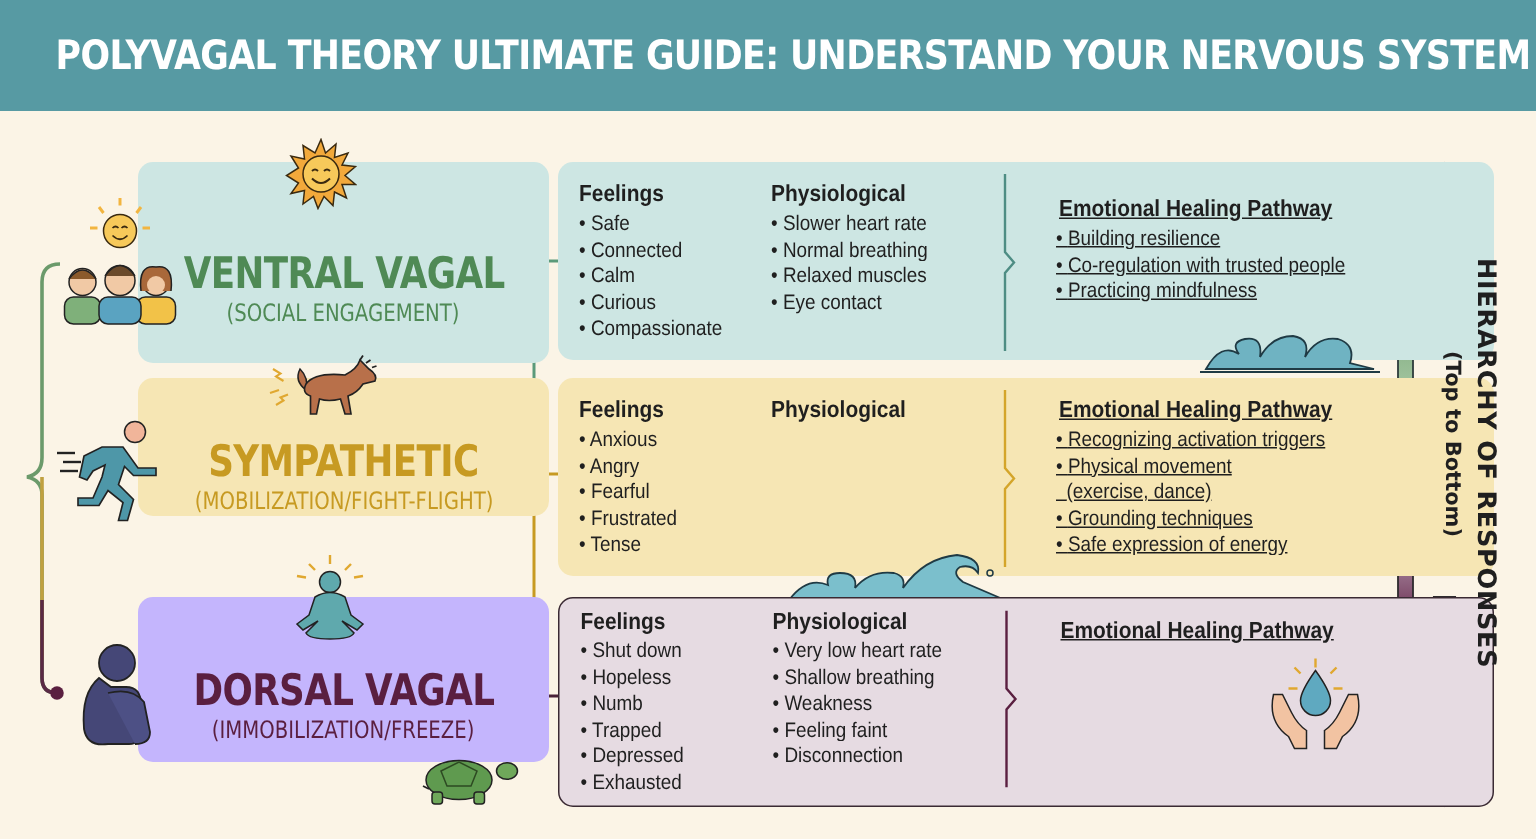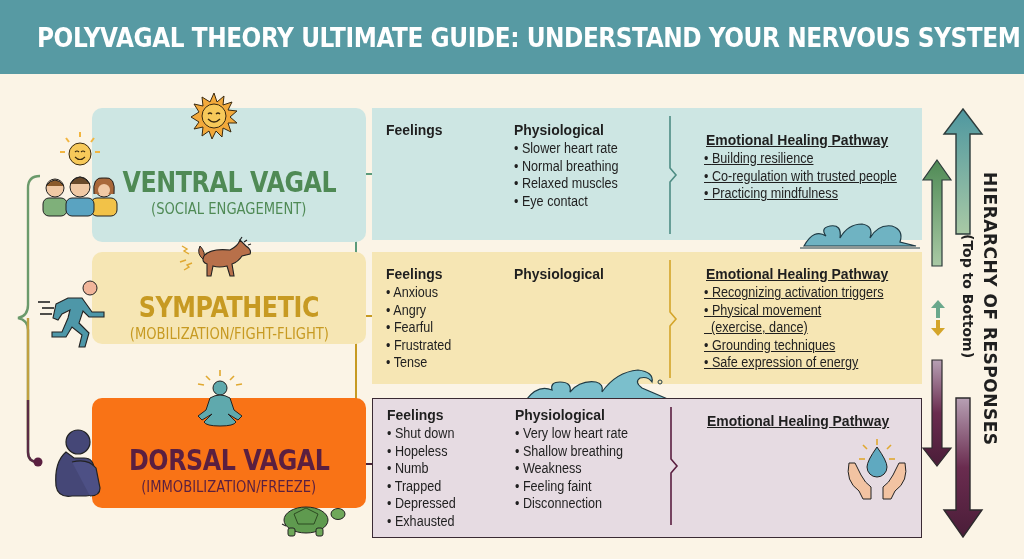--- a/index.html
+++ b/index.html
@@ -28,21 +28,21 @@
 
     
     .label-panel {
       position: absolute; left: 92px; width: 274px;
       border-radius: 10px;
       display: flex; flex-direction: column; align-items: center; justify-content: center;
       text-align: center;
     }
     .lp-ventral { top: 108px; height: 134px; background: #cde6e3; }
     .lp-symp { top: 252px; height: 92px; background: #f6e6b4; }
-    .lp-dorsal { top: 398px; height: 110px; background: #f97316; }
+    .lp-dorsal { top: 398px; height: 110px; background: #c4b5fd; }
 
     .lp-title {
       font-family: "DejaVu Sans", sans-serif;
       font-weight: bold; font-size: 29px; letter-spacing: -0.5px;
       transform: scaleX(0.82);
       white-space: nowrap;
       line-height: 1.1;
     }
     .lp-sub {
       font-family: "DejaVu Sans", sans-serif;
@@ -53,22 +53,22 @@
     }
     .lp-ventral .lp-title, .lp-ventral .lp-sub { color: #4f8a55; }
     .lp-symp .lp-title, .lp-symp .lp-sub { color: #c79a22; }
     .lp-dorsal .lp-title, .lp-dorsal .lp-sub { color: #5a1f40; }
     .lp-ventral .lp-title { margin-top: 36px; }
     .lp-symp .lp-title { margin-top: 40px; }
     .lp-dorsal .lp-title { margin-top: 36px; }
 
     
     .detail-panel {
-      position: absolute; left: 372px; width: 550px;
-      border-radius: 0;
+      position: absolute; left: 372px; width: 624px;
+      border-radius: 10px;
       font-size: 14px;
     }
     .dp-ventral { top: 108px; height: 132px; background: #cde6e3; }
     .dp-symp { top: 252px; height: 132px; background: #f6e6b4; }
     .dp-dorsal { top: 398px; height: 140px; background: #e6dbe2; border: 1.5px solid #3a2a33; }
 
     .col {
       position: absolute; top: 12px;
     }
     .col-feel { left: 14px; }
@@ -207,20 +207,27 @@
   <circle cx="64" cy="60" r="6" fill="#f1c9a5"></circle>
 
   <rect x="26" y="68" width="28" height="18" rx="6" fill="#5aa3c1" stroke="#222" stroke-width="1"></rect>
   <circle cx="40" cy="57" r="10" fill="#f1c9a5" stroke="#222" stroke-width="1"></circle>
   <path d="M30 54 q10 -14 20 0" fill="#6b4a2b" stroke="#222" stroke-width="1"></path>
 </svg>
 
 <div class="detail-panel dp-ventral">
   <div class="col col-feel">
     <h3>Feelings</h3>
+    <ul>
+      <li>Safe</li>
+      <li>Connected</li>
+      <li>Calm</li>
+      <li>Curious</li>
+      <li>Compassionate</li>
+    </ul>
   </div>
   <div class="col col-phys">
     <h3>Physiological</h3>
     <ul>
       <li>Slower heart rate</li>
       <li>Normal breathing</li>
       <li>Relaxed muscles</li>
       <li>Eye contact</li>
     </ul>
   </div>

